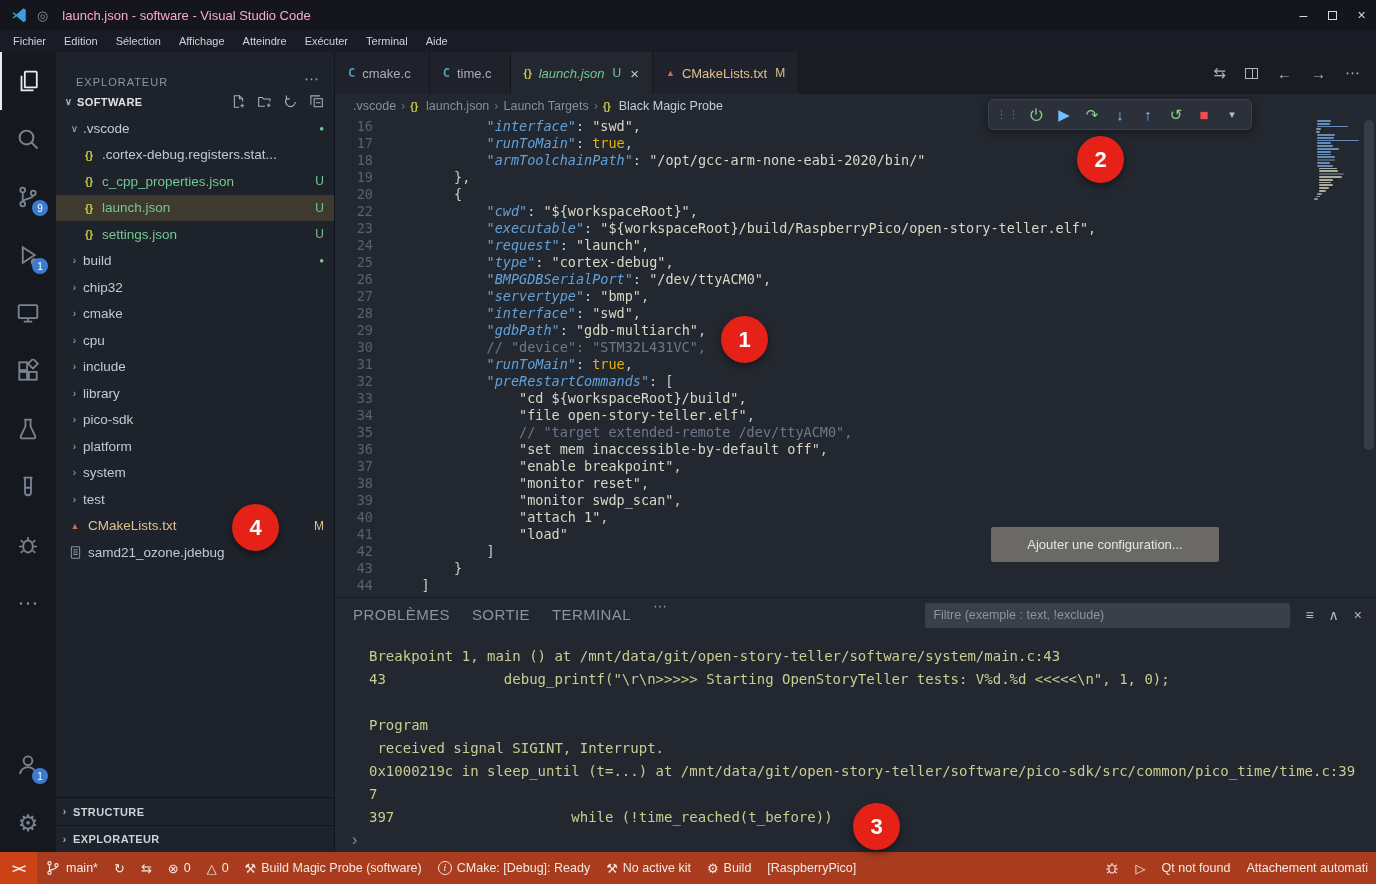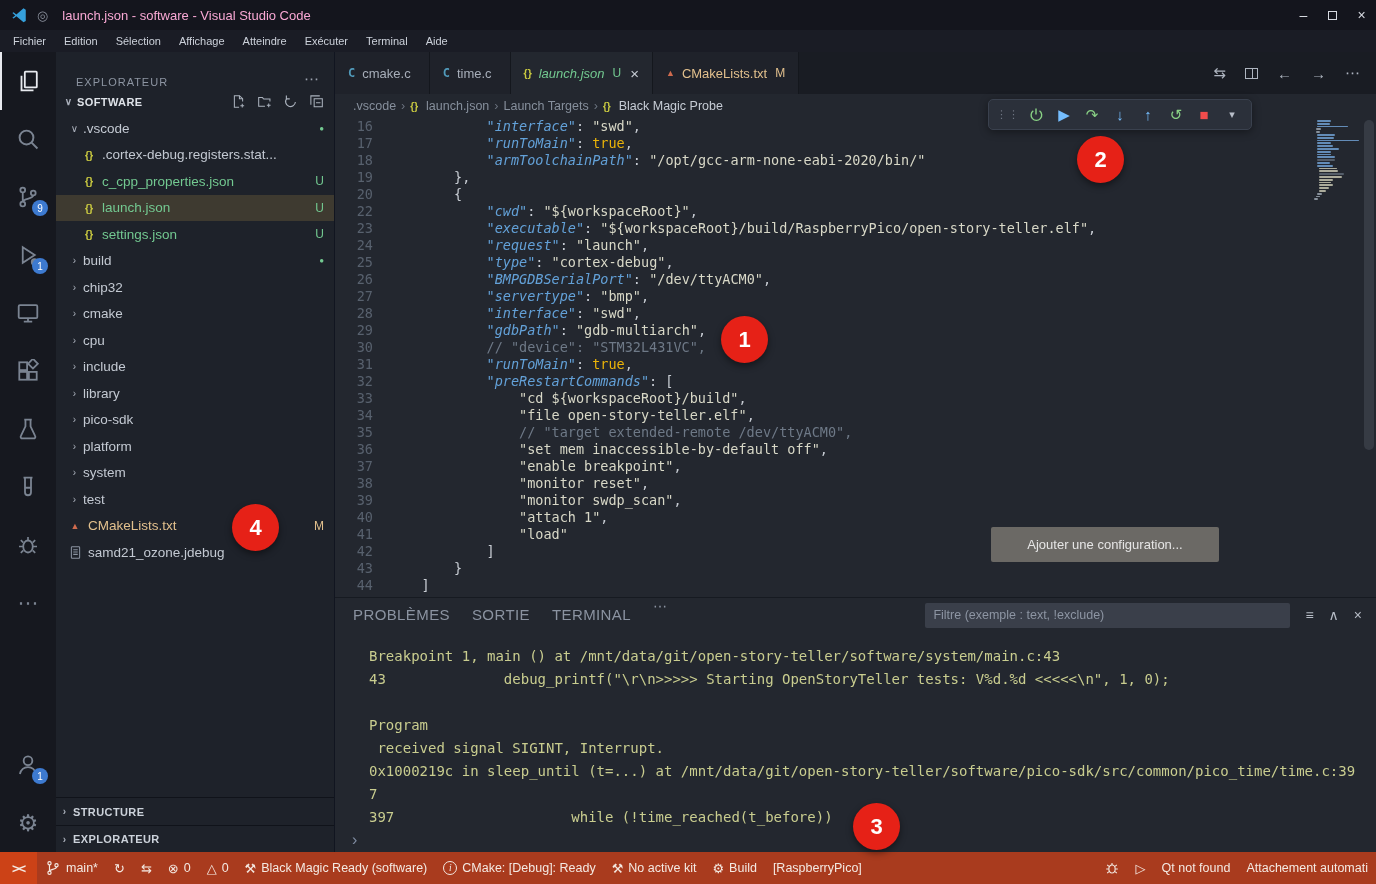--- a/index.html
+++ b/index.html
@@ -607,21 +607,21 @@
         <span class="status-item">
           <span class="sic">⊗</span>
           <span class="slabel">0</span>
         </span>
         <span class="status-item">
           <span class="sic">△</span>
           <span class="slabel">0</span>
         </span>
         <span class="status-item">
           <span class="sic">⚒</span>
-          <span class="slabel">Black Magic Ready (software)</span>
+          <span class="slabel">Build Magic Probe (software)</span>
         </span>
         <span class="status-item">
           <span class="icon-info">i</span>
           <span class="slabel">CMake: [Debug]: Ready</span>
         </span>
         <span class="status-item">
           <span class="sic">⚒</span>
           <span class="slabel">No active kit</span>
         </span>
         <span class="status-item">

